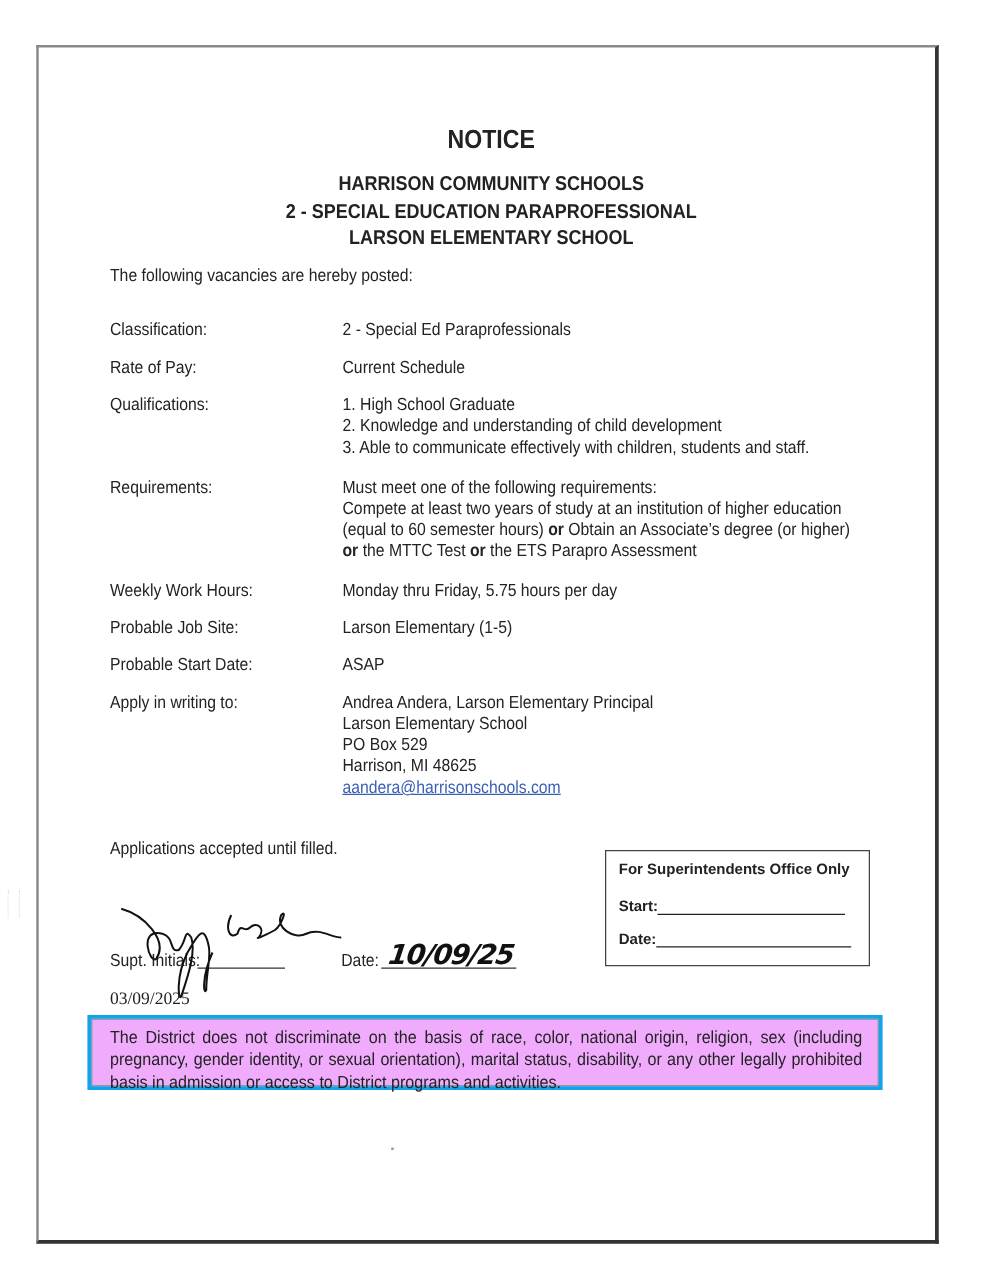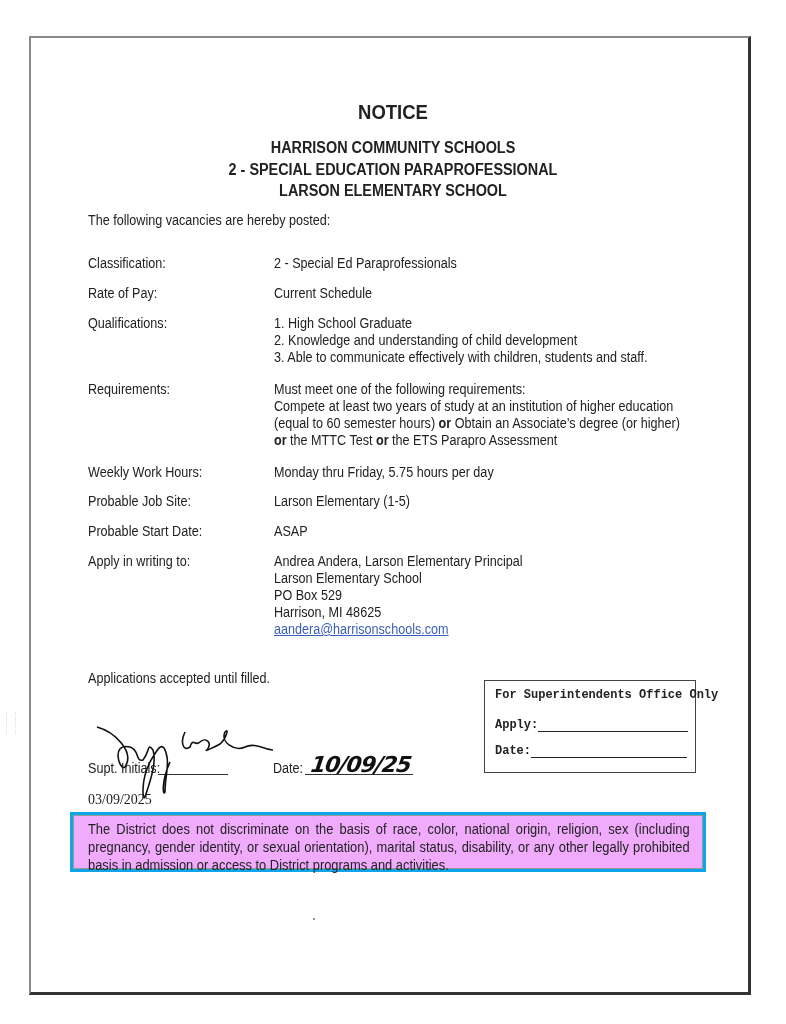--- a/index.html
+++ b/index.html
@@ -25,21 +25,21 @@
     .row { position: absolute; left: 88px; font-size: 14px; line-height: 17px; }
     .row .label { position: absolute; left: 0; white-space: nowrap; transform-origin: left; transform: scaleX(0.9); }
     .row .value { position: absolute; left: 186px; white-space: nowrap; transform-origin: left; transform: scaleX(0.9); }
     .value div { white-space: nowrap; }
     .value b { font-weight: bold; }
     .email { color: #3a5fb5; text-decoration: underline; cursor: pointer; }
     .accepted { position: absolute; left: 88px; top: 670px; font-size: 14px; transform-origin: left; transform: scaleX(0.9); }
     .office-box {
       position: absolute; left: 484px; top: 680px; width: 212px; height: 93px;
       border: 1.5px solid #444; box-sizing: border-box;
-      font-family: Liberation Mono, monospace; font-weight: bold; font-size: 12px; color: #222;
+      font-family: Liberation Sans, sans-serif; font-weight: bold; font-size: 12px; color: #222;
     }
     .office-box .ob-title { position: absolute; left: 10px; top: 7px; white-space: nowrap; }
     .office-box .ob-line { position: absolute; left: 10px; white-space: nowrap; display: flex; align-items: flex-end; }
     .office-box .ob-fill { display: inline-block; border-bottom: 1px solid #222; height: 12px; }
     .sig-label { position: absolute; left: 88px; top: 760px; font-size: 14px; transform-origin: left; transform: scaleX(0.9); }
     .sig-line { position: absolute; left: 158px; top: 774px; width: 70px; border-bottom: 1px solid #333; }
     .date-label { position: absolute; left: 273px; top: 760px; font-size: 14px; transform-origin: left; transform: scaleX(0.9); }
     .date-line { position: absolute; left: 305px; top: 774px; width: 108px; border-bottom: 1px solid #333; }
     .date-hand {
       position: absolute; left: 311px; top: 752px; font-size: 22px; font-style: italic; font-weight: bold;
@@ -128,21 +128,21 @@
     <div>Harrison, MI  48625</div>
     <div class="email">aandera@harrisonschools.com</div>
   </div>
 </div>
 
 <div class="accepted">Applications accepted until filled.</div>
 
 <div class="office-box">
   <div class="ob-title">For Superintendents Office Only</div>
   <div class="ob-line" style="top:37px;">
-    <span>Apply:</span>
+    <span>Start:</span>
     <span class="ob-fill" style="width:150px;"></span>
   </div>
   <div class="ob-line" style="top:63px;">
     <span>Date:</span>
     <span class="ob-fill" style="width:156px;"></span>
   </div>
 </div>
 
 <div class="sig-label">Supt. Initials:</div>
 <div class="sig-line"></div>

